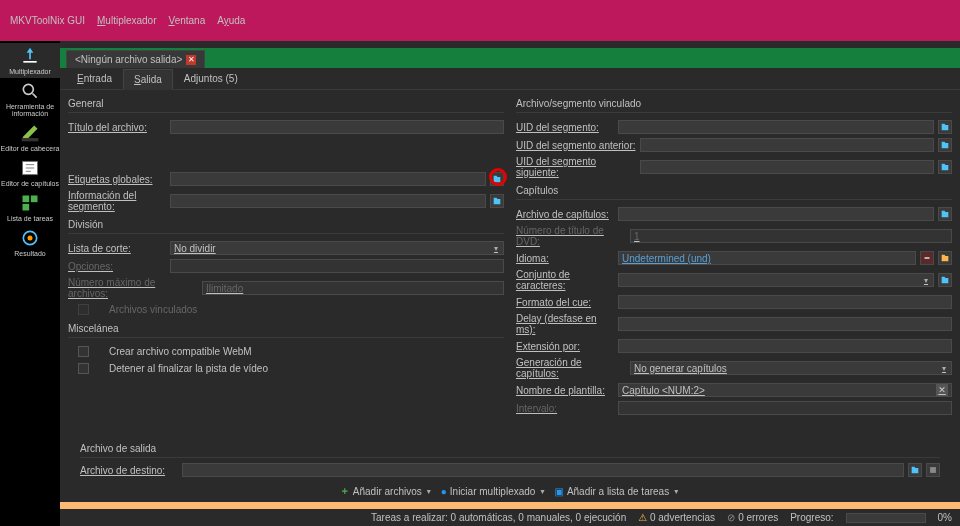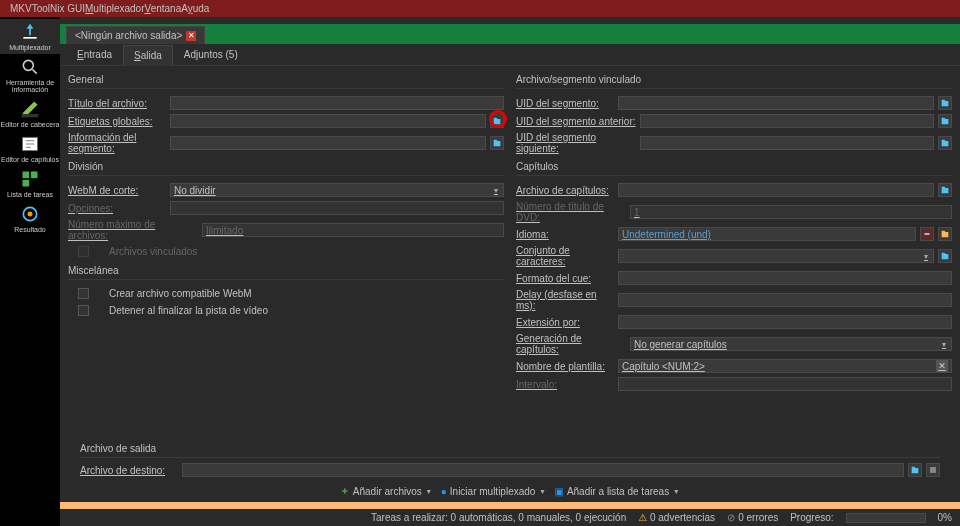--- a/index.html
+++ b/index.html
@@ -1,17 +1,17 @@
 <!DOCTYPE html>
 <html><head>
 <meta charset="utf-8">
 <style>
 * { margin: 0; padding: 0; box-sizing: border-box; font-family: "Segoe UI", Tahoma, sans-serif; font-size: 10px; }
 body { background: #2a2a2a; color: #c0c0c0; width: 960px; height: 526px; overflow: hidden; display: flex; flex-direction: column; }
-.menubar { background: #7f1d1d; display: flex; gap: 0; padding: 3px 10px; font-size: 10px; }
+.menubar { background: #be185d; display: flex; gap: 12px; padding: 15px 10px; font-size: 10px; }
 .menubar span { cursor: default; }
 .menubar span u { text-decoration: underline; }
 .body-row { display: flex; flex: 1; min-height: 0; }
 .sidebar { width: 60px; background: #000; display: flex; flex-direction: column; align-items: center; padding-top: 2px; }
 .side-item { display: flex; flex-direction: column; align-items: center; gap: 2px; padding: 3px 0; width: 100%; cursor: pointer; }
 .side-item.active { background: #2a2a2a; }
 .side-icon { width: 20px; height: 20px; display: flex; align-items: center; justify-content: center; }
 .side-label { font-size: 7px; color: #ccc; text-align: center; line-height: 1; }
 .main { flex: 1; display: flex; flex-direction: column; background: #2a2a2a; }
 .file-tabs { background: #15803d; padding: 2px 6px 0 6px; display: flex; margin-top: 7px; }
@@ -30,21 +30,21 @@
 .field-input.disabled { background: #333; color: #666; }
 .icon-btn { width: 14px; height: 14px; background: #3a3a3a; border: 1px solid #4a4a4a; display: flex; align-items: center; justify-content: center; cursor: pointer; flex-shrink: 0; }
 .icon-btn svg { width: 10px; height: 10px; }
 .dropdown-arrow { font-size: 8px; color: #aaa; padding: 0 2px; }
 .combo { flex: 1; height: 14px; background: #3a3a3a; border: 1px solid #4a4a4a; color: #c0c0c0; padding: 0 3px; font-size: 10px; display: flex; align-items: center; justify-content: space-between; }
 .checkbox-row { display: flex; align-items: center; gap: 20px; padding: 2px 0 2px 10px; font-size: 10px; }
 .checkbox { width: 11px; height: 11px; border: 1px solid #555; background: #333; flex-shrink: 0; }
 .checkbox.disabled { opacity: 0.5; }
 .link-text { color: #5a9fd4; text-decoration: underline; }
 .red-circle { position: absolute; width: 18px; height: 18px; border: 3px solid #e60000; border-radius: 50%; pointer-events: none; }
-.highlight-wrap { position: relative; }
+.highlight-wrap { position: relative; margin-top: 34px; }
 .output-section { padding: 2px 20px; }
 .toolbar { display: flex; justify-content: center; gap: 8px; padding: 4px; font-size: 10px; background: #2a2a2a; }
 .tool-btn { display: flex; align-items: center; gap: 3px; cursor: pointer; }
 .plus { color: #4caf50; font-weight: bold; }
 .play { color: #2196f3; }
 .statusbar { background: #2a2a2a; border-top: 7px solid #fdba74; padding: 3px 8px; display: flex; justify-content: flex-end; align-items: center; gap: 12px; font-size: 10px; }
 .warn-icon { color: #f0ad4e; }
 .err-icon { color: #888; }
 .progress-bar { width: 80px; height: 10px; background: #3a3a3a; border: 1px solid #4a4a4a; }
 .x-clear { background: #555; color: #ccc; width: 12px; height: 12px; display: inline-flex; align-items: center; justify-content: center; font-size: 9px; flex-shrink: 0; }
@@ -156,21 +156,21 @@
           <input class="field-input" style="">
           <span class="icon-btn">
               <svg viewBox="0 0 24 24">
                 <path fill="#4fc3f7" d="M4 4h7l2 3h7v13H4z"></path>
               </svg>
             </span>
         </div>
 
         <div class="section-head">División</div>
         <div class="field-row">
-          <span class="field-label">WebM de corte:</span>
+          <span class="field-label">Lista de corte:</span>
           <div class="combo">
               <span>No dividir</span>
               <span class="dropdown-arrow">▾</span>
             </div>
         </div>
         <div class="field-row">
           <span class="field-label disabled">Opciones:</span>
           <input class="field-input disabled" disabled="" style="">
         </div>
         <div class="field-row">

